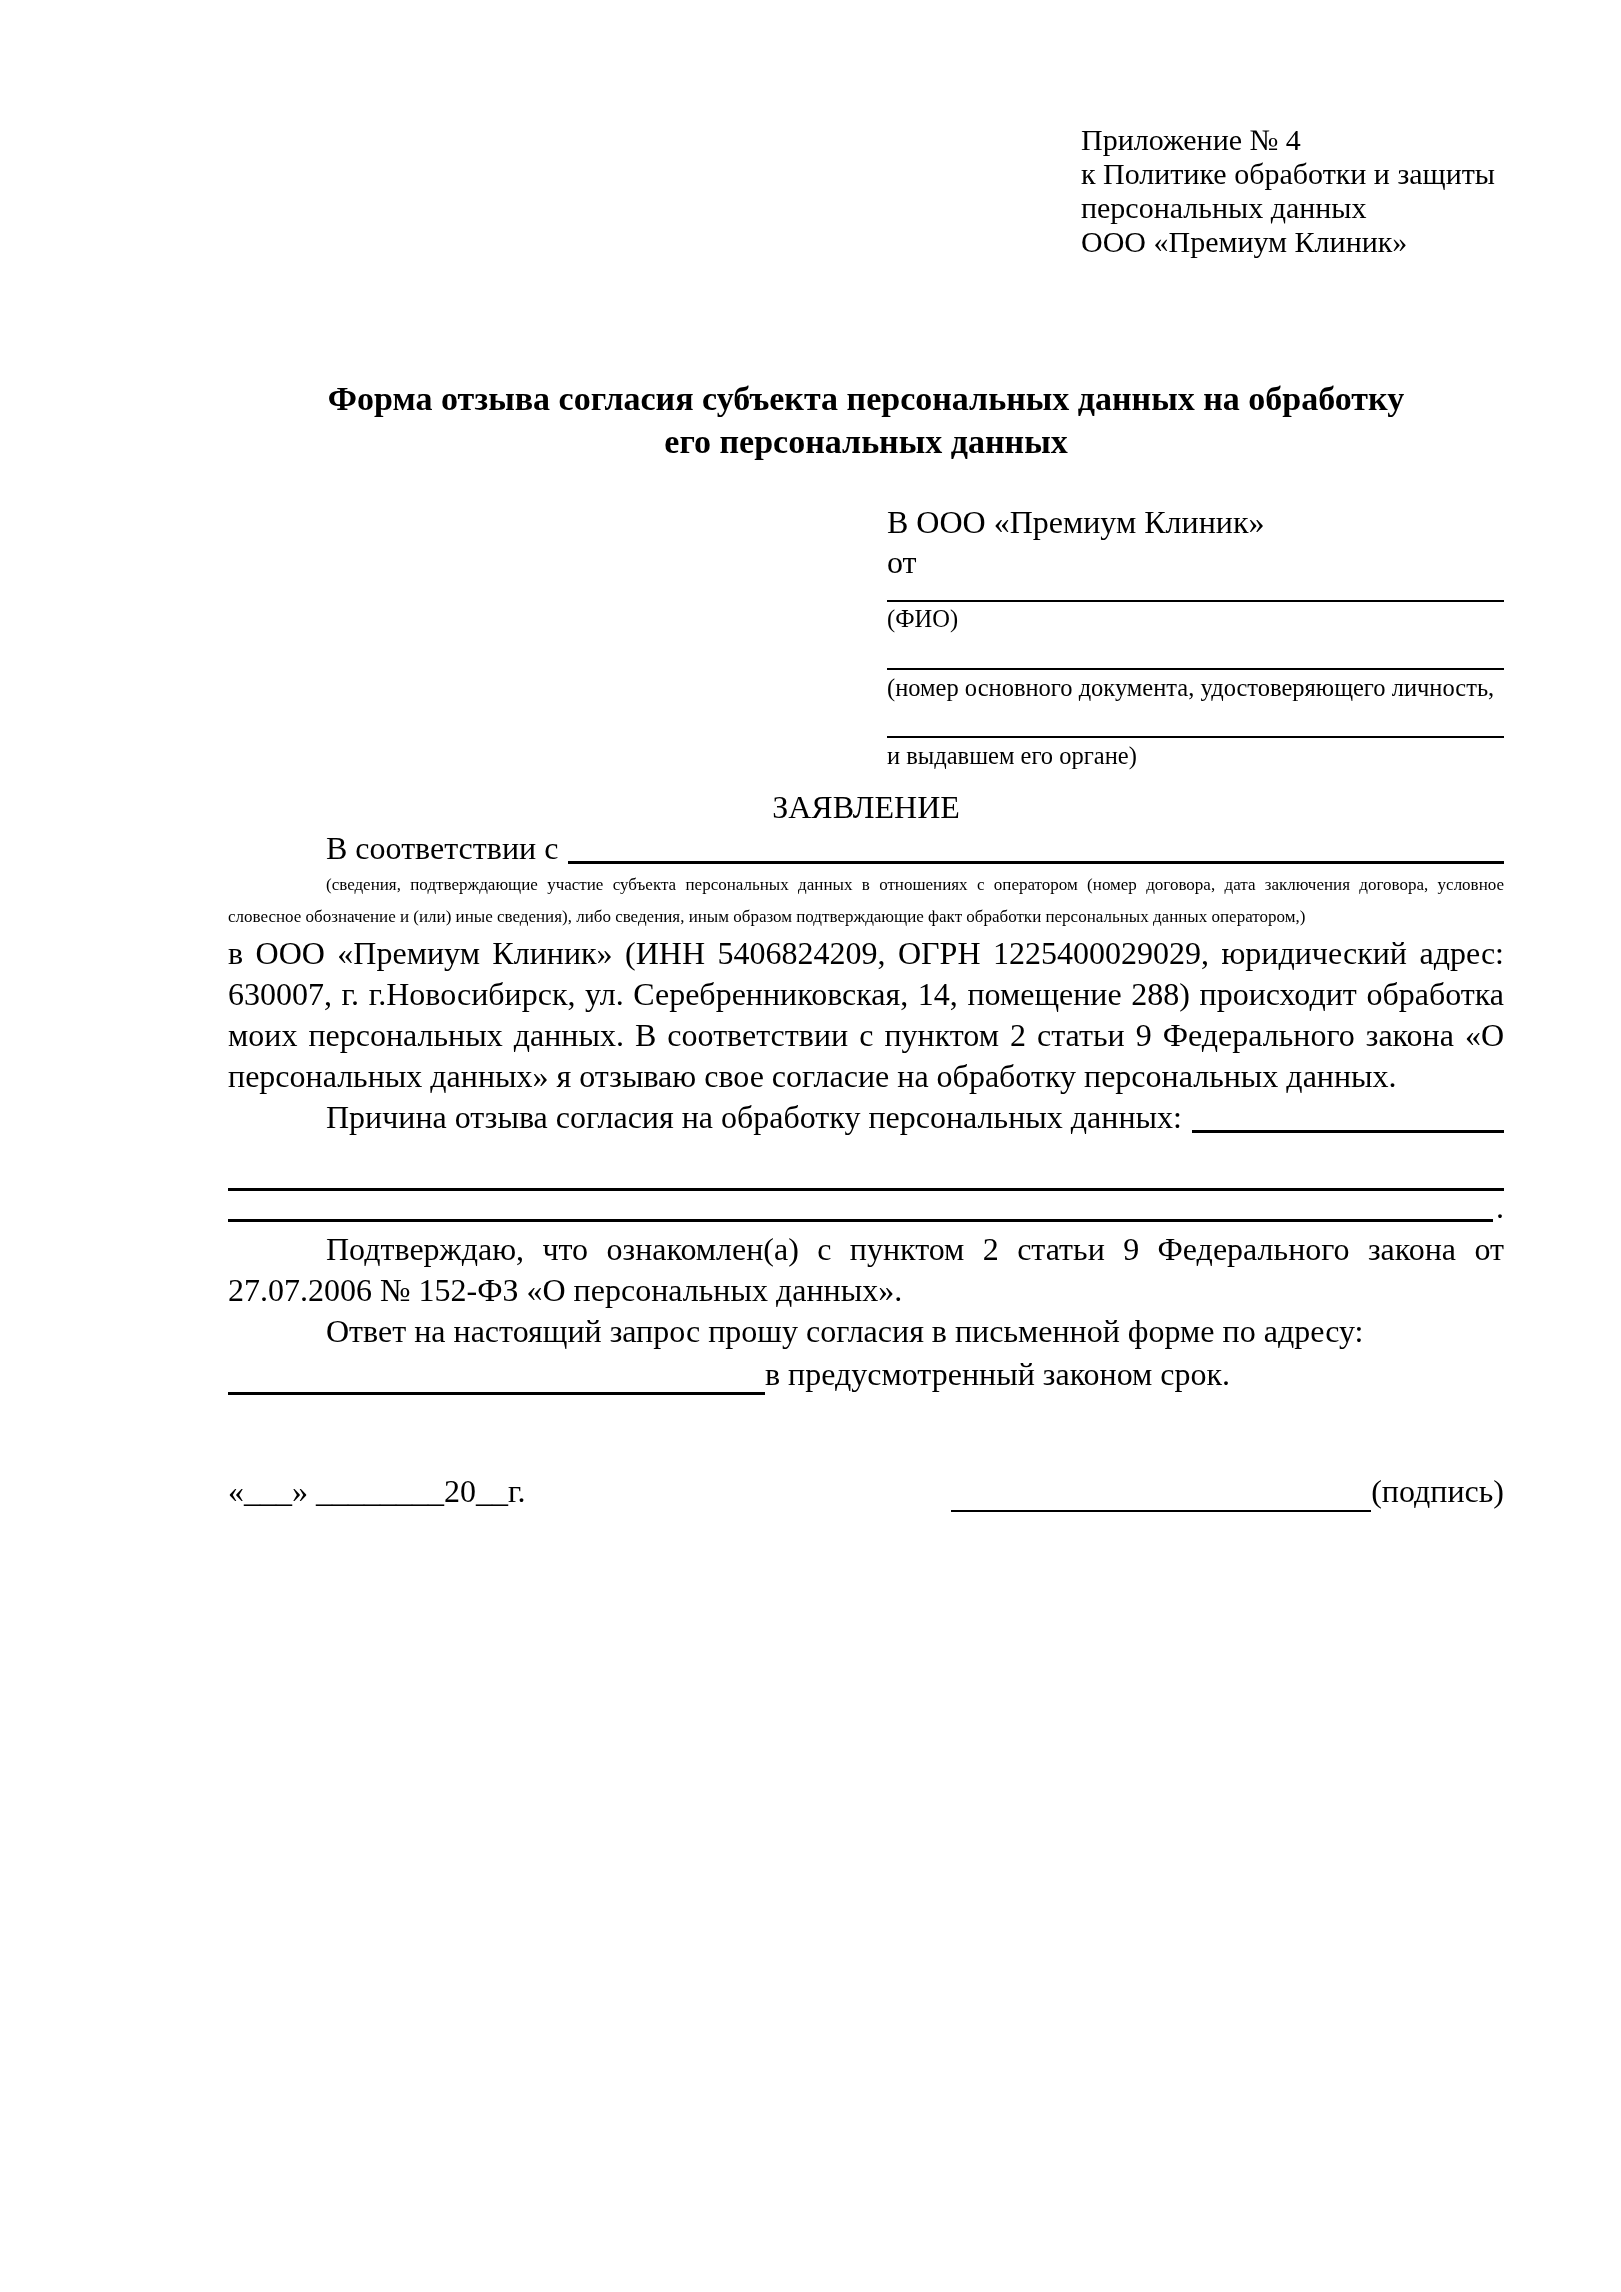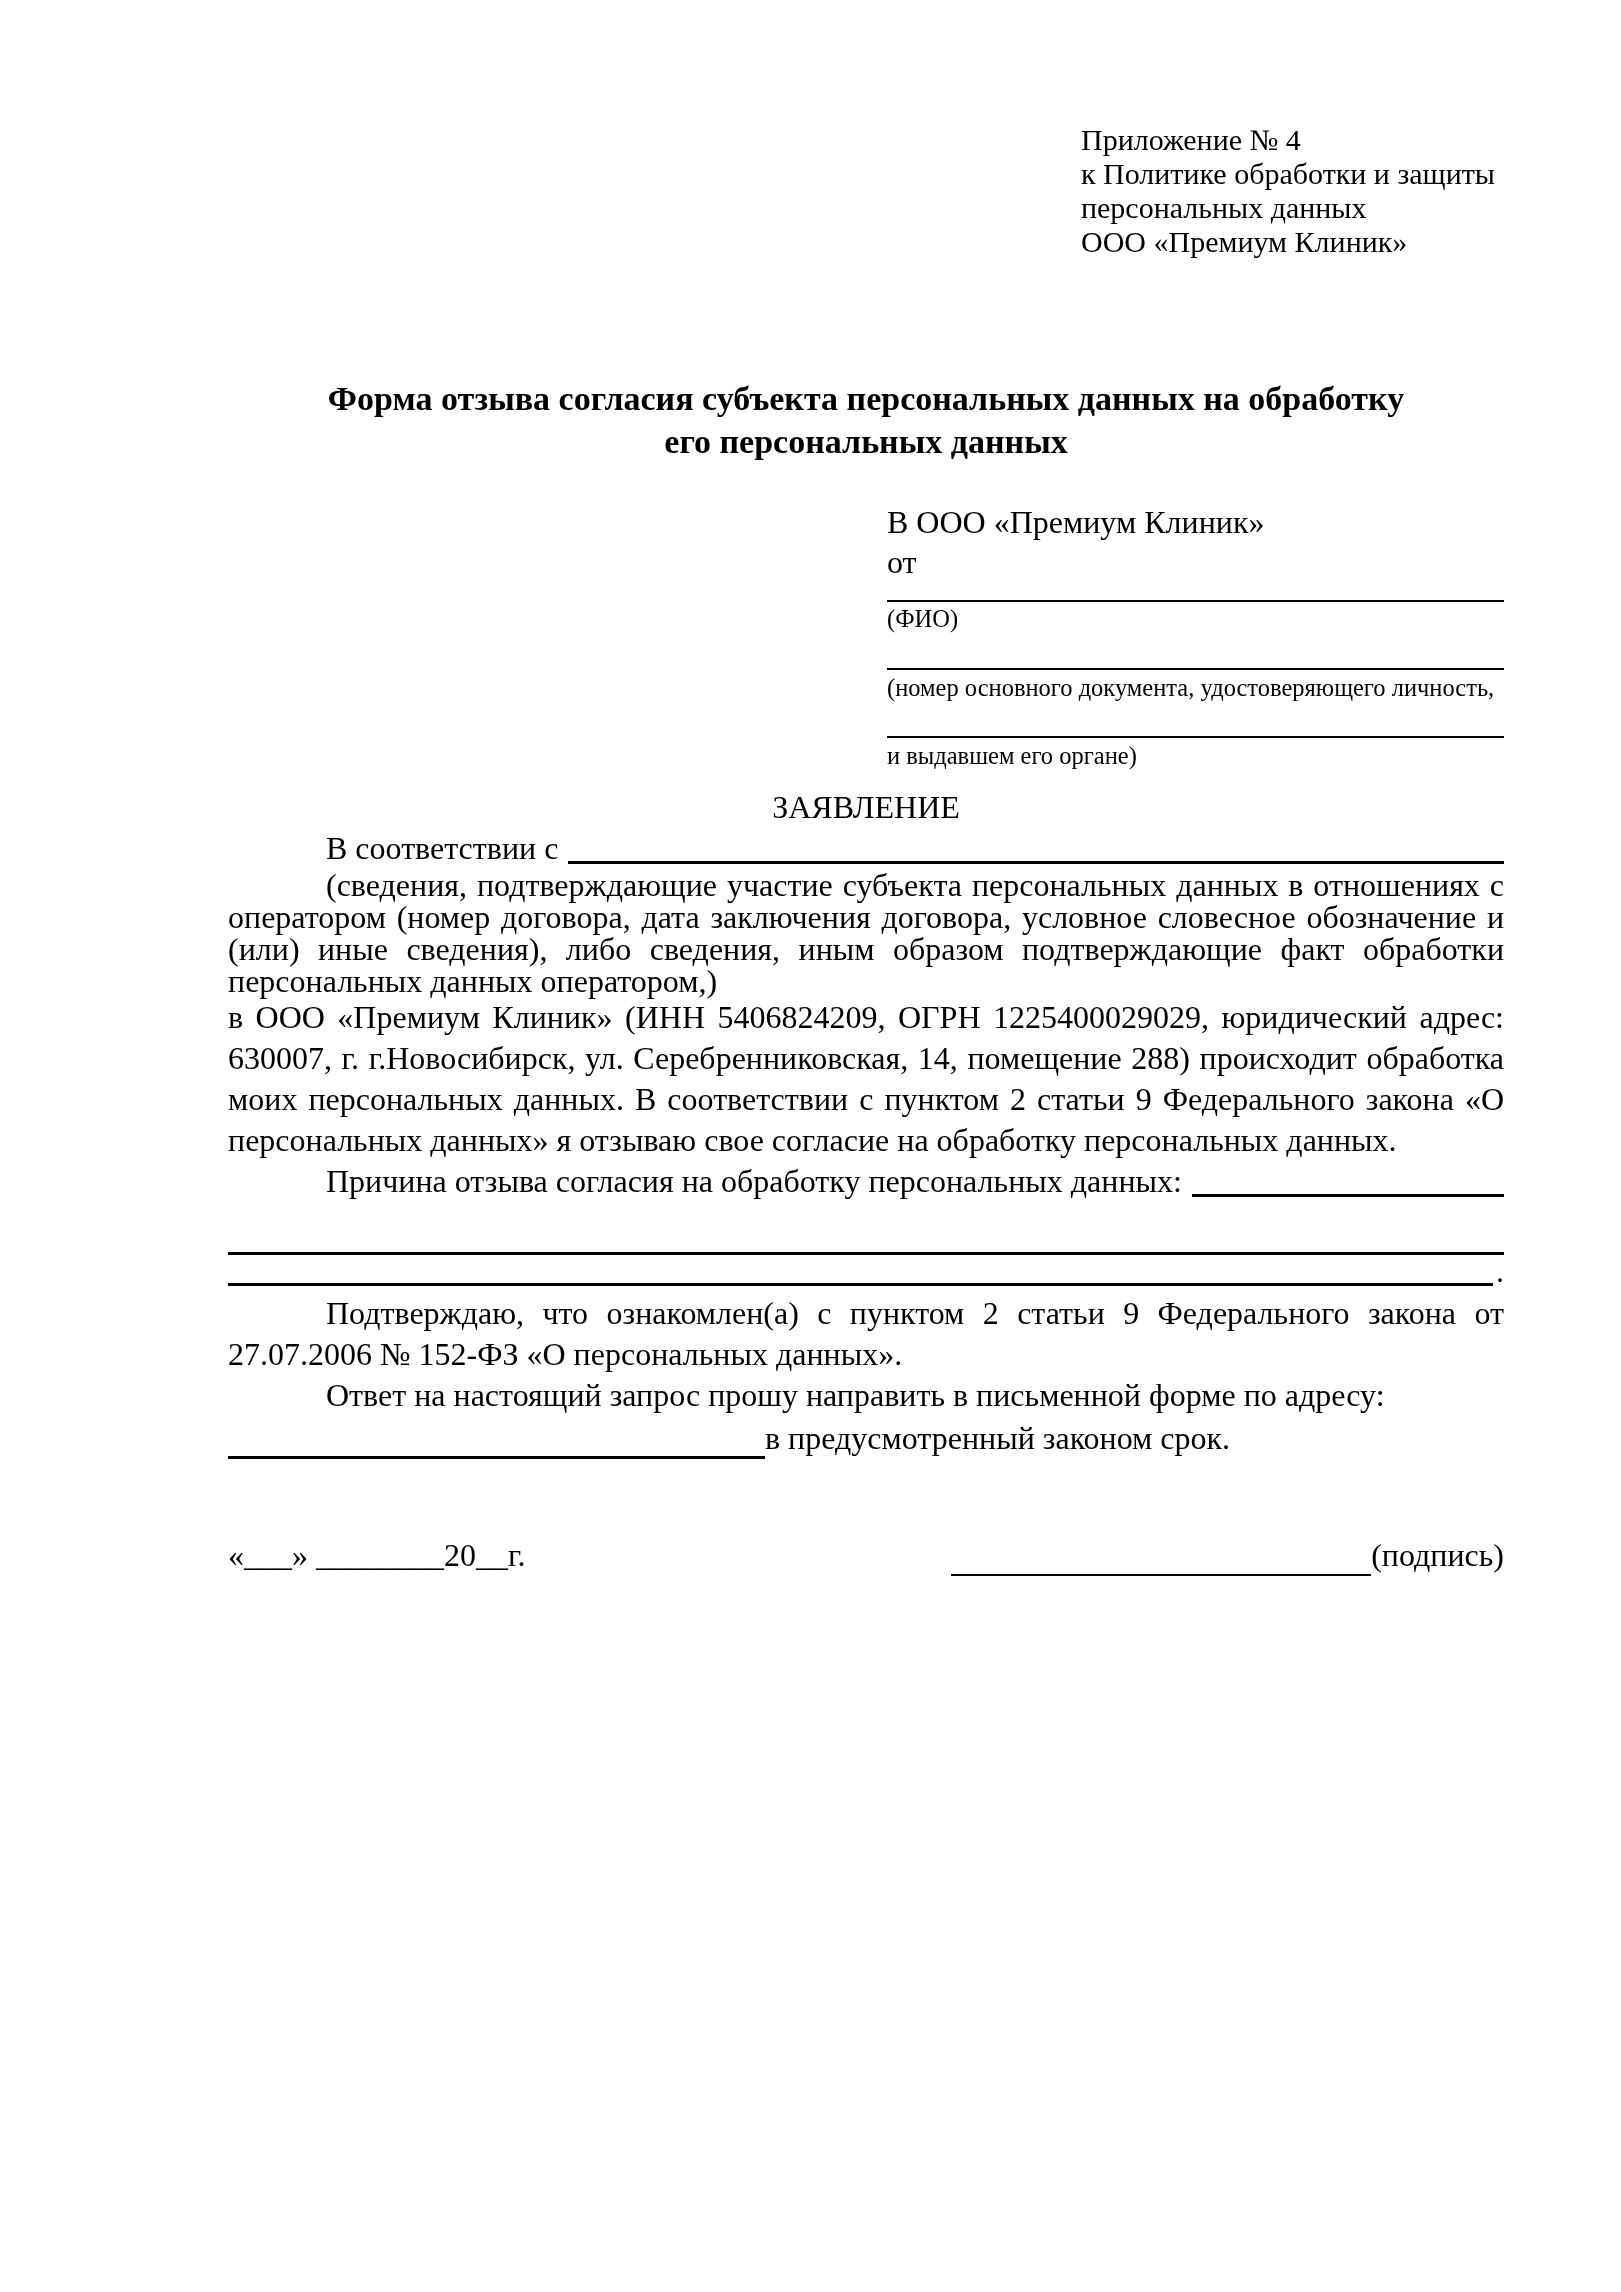--- a/index.html
+++ b/index.html
@@ -25,21 +25,21 @@
   .addressee .to { line-height:41px;margin-top:13px; }
   .addressee .from { line-height:39px; }
   .fld-line { height:19.6px; border-bottom:2.9px solid #000; }
   .fld-label { font-size:24.5px; line-height:29px; text-align:left; margin-bottom:16.7px; padding-top:2.9px; }
 
   
   .heading { margin-top:11.8px; text-align:center; }
   .intro { display:flex; padding-left:98px; height:41px; }
   .intro .prefix { white-space:nowrap; }
   .fill { flex:1 1 auto; border-bottom:3.9px solid #000; margin:0 0 4.9px 9.8px; }
-  .footnote { font-size:32px; line-height:32px; text-align:justify; text-indent:98px; }
+  .footnote { font-size:17px; line-height:32px; text-align:justify; text-indent:98px; }
   .body-par { text-align:justify; }
   .reason { display:flex; padding-left:98px; height:41px; }
   .reason .prefix { white-space:nowrap; }
   .blank-row-1 { height:53px; border-bottom:3.9px solid #000; }
   .blank-row-2 { display:flex; align-items:flex-end; height:31px; }
   .blank-row-2 .fill2 { flex:1 1 auto; border-bottom:3.9px solid #000; height:100%; }
   .blank-row-2 .dot { padding-left:2.9px; line-height:29px; }
   .indent-par { text-align:justify; text-indent:98px; margin-top:7.8px; }
   .reply-par { text-align:justify; text-indent:98px; }
   .reply-line { display:flex; align-items:flex-end; height:43px; }
@@ -105,21 +105,21 @@
   </div>
 
   <div class="blank-row-1"></div>
   <div class="blank-row-2">
     <span class="fill2"></span>
     <span class="dot">.</span>
   </div>
 
   <div class="indent-par">Подтверждаю, что ознакомлен(а) с пунктом 2 статьи 9 Федерального закона от 27.07.2006 № 152-ФЗ «О персональных данных».</div>
 
-  <div class="reply-par">Ответ на настоящий запрос прошу направить в письменной форме по адресу:</div>
+  <div class="reply-par">Ответ на настоящий запрос прошу согласия в письменной форме по адресу:</div>
   <div class="reply-line">
     <span class="address-blank"></span>
     <span class="reply-suffix">в предусмотренный законом срок.</span>
   </div>
 
   <div class="footer">
     <span class="date-line">«___» ________20__г.</span>
     <span class="sig-group">
       <span class="sig-blank"></span>
       <span class="sig-label">(подпись)</span>

